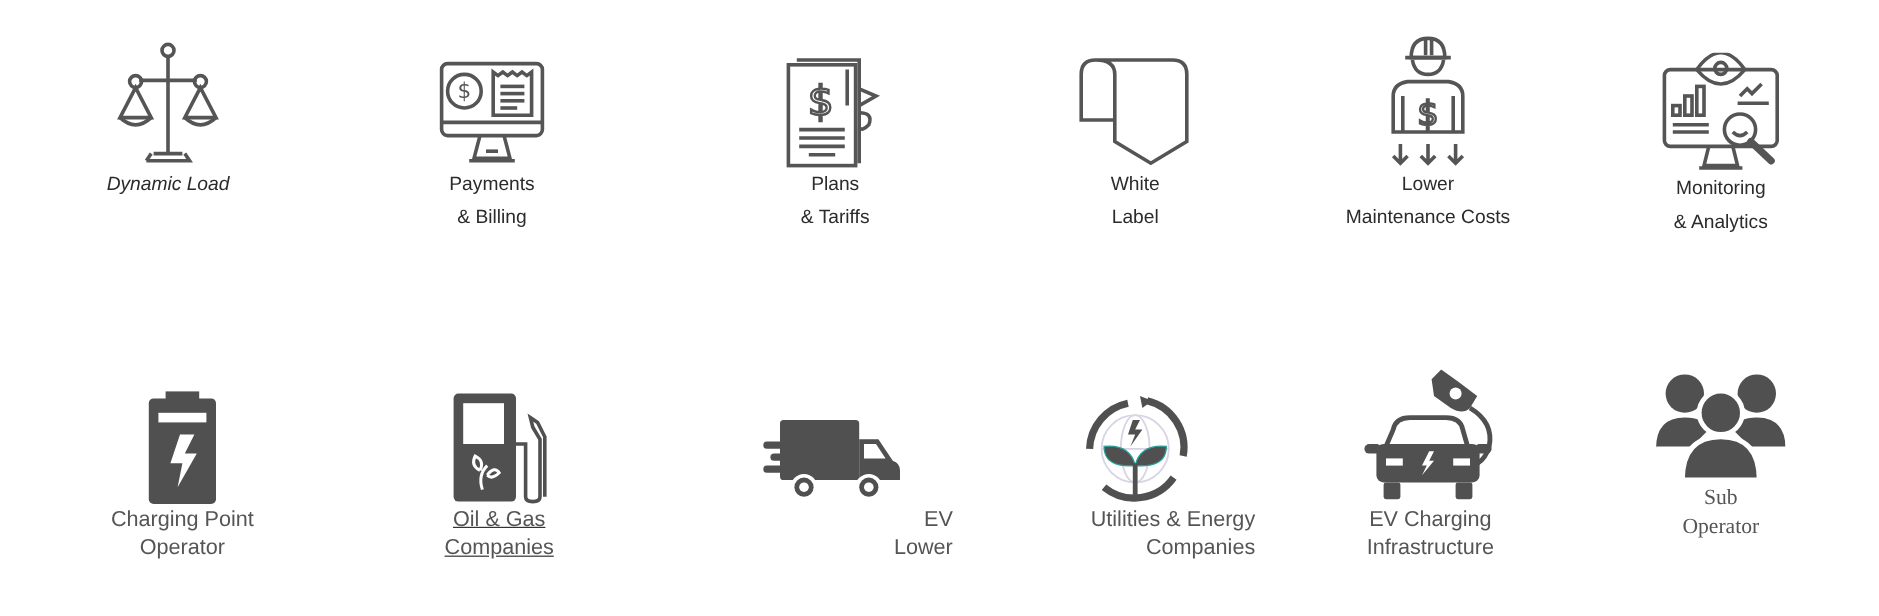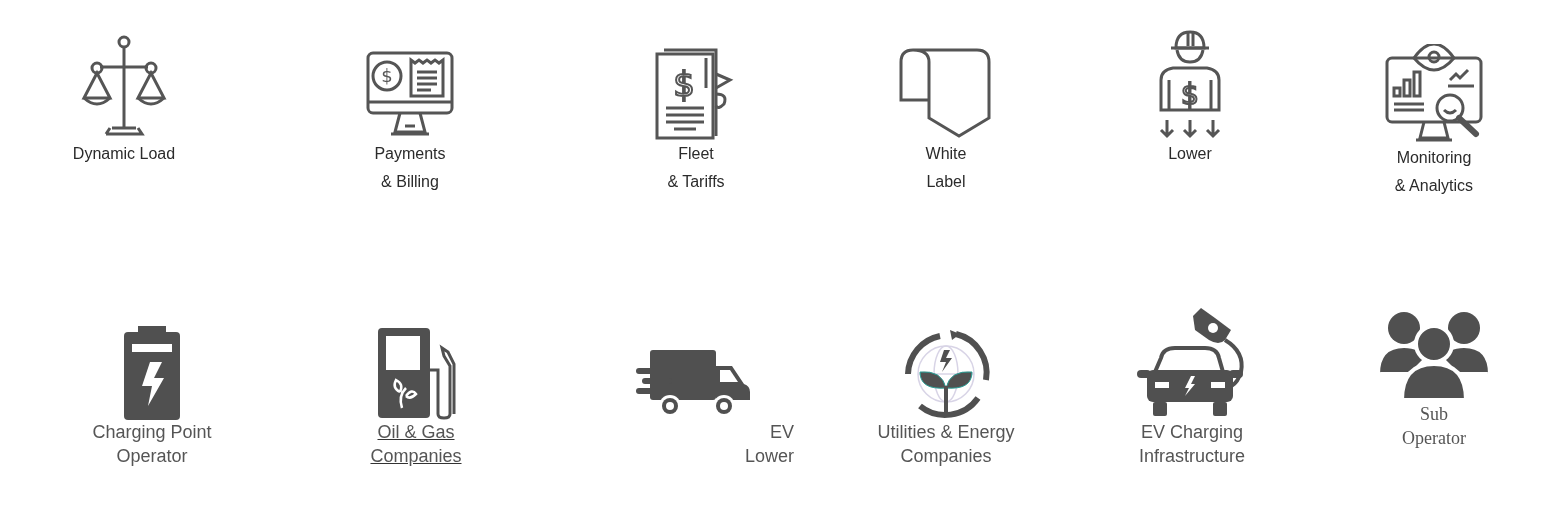--- a/index.html
+++ b/index.html
@@ -7,21 +7,21 @@
          font-family: "Liberation Sans", "DejaVu Sans", sans-serif; color: #333; }
   .cell { position: absolute; width: 200px; text-align: center; }
   .cell svg { display: block; margin: 0 auto; }
   .lbl1 { font-size: 16px; line-height: 28px; color: #2b2b2b; }
   .lbl2 { font-size: 18px; line-height: 24px; color: #555555; font-weight: 500; }
   .icon-wrap { height: 110px; display: flex; align-items: flex-end; justify-content: center; }
 </style>
 </head>
 <body>
 
-<div class="cell" style="left:24px; top:30px;">
+<div class="cell" style="left:40px; top:30px;font-style:italic;">
   <div class="icon-wrap">
     <svg width="96" height="110" viewBox="0 0 96 110" fill="none" stroke="#555" stroke-width="3">
       <circle cx="48" cy="12" r="5"></circle>
       <line x1="48" y1="17" x2="48" y2="98"></line>
       <line x1="24" y1="37" x2="72" y2="37"></line>
       <circle cx="21" cy="38" r="5"></circle>
         <circle cx="75" cy="38" r="5"></circle>
       <path d="M21 43 L8 68 L34 68 Z"></path>
         <path d="M8 68 Q21 80 34 68"></path>
       <path d="M75 43 L62 68 L88 68 Z"></path>
@@ -61,21 +61,21 @@
       <line x1="52" y1="10" x2="52" y2="40"></line>
       <path d="M62 26 L76 32 L62 40"></path>
         <path d="M62 46 Q74 46 70 56 Q64 62 62 58"></path>
       <text x="30" y="48" font-size="34" text-anchor="middle" fill="none" stroke="#555" stroke-width="2" font-family="DejaVu Sans, sans-serif">$</text>
       <line x1="12" y1="60" x2="50" y2="60"></line>
         <line x1="12" y1="67" x2="50" y2="67"></line>
       <line x1="12" y1="74" x2="50" y2="74"></line>
         <line x1="20" y1="81" x2="42" y2="81"></line>
     </svg>
   </div>
-  <div class="lbl1">Fleet</div>
+  <div class="lbl1">Plans</div>
   <div class="lbl1">&amp; Tariffs</div>
 </div>
 
 <div class="cell" style="left:846px; top:30px;">
   <div class="icon-wrap">
     <svg width="94" height="92" viewBox="0 0 94 92" fill="none" stroke="#555" stroke-width="3">
       <path d="M14 2 L78 2 Q90 2 90 14 L90 70 L60 88 L30 70 L30 14 Q30 2 14 2 Q2 2 2 14 L2 52 L30 52"></path>
     </svg>
   </div>
   <div class="lbl1">White</div>
@@ -93,20 +93,21 @@
       <path d="M6 82 L6 52 Q6 42 18 40 L52 40 Q64 42 64 52 L64 82 Z"></path>
       <line x1="14" y1="52" x2="14" y2="82"></line>
         <line x1="56" y1="52" x2="56" y2="82"></line>
       <text x="35" y="76" font-size="28" text-anchor="middle" fill="none" stroke="#555" stroke-width="2" font-family="DejaVu Sans, sans-serif">$</text>
       <path d="M12 92 L12 108 M6 102 L12 108 L18 102"></path>
       <path d="M35 92 L35 108 M29 102 L35 108 L41 102"></path>
       <path d="M58 92 L58 108 M52 102 L58 108 L64 102"></path>
     </svg>
   </div>
   <div class="lbl1">Lower</div>
+  <div class="lbl1">Maintenance Costs</div>
 </div>
 
 <div class="cell" style="left:1334px; top:34px;">
   <div class="icon-wrap">
     <svg width="100" height="100" viewBox="0 0 100 100" fill="none" stroke="#555" stroke-width="3">
       <rect x="3" y="14" width="94" height="64" rx="5"></rect>
       <path d="M30 14 Q40 0 50 0 Q60 0 70 14 Q60 26 50 26 Q40 26 30 14 Z"></path>
         <circle cx="50" cy="13" r="5"></circle>
       <path d="M40 78 L36 94 L64 94 L60 78"></path>
         <line x1="32" y1="96" x2="68" y2="96"></line>
@@ -167,21 +168,21 @@
         <circle cx="34" cy="58" r="4" fill="#fff"></circle>
       <circle cx="88" cy="58" r="11" fill="#fff"></circle>
         <circle cx="88" cy="58" r="8"></circle>
         <circle cx="88" cy="58" r="4" fill="#fff"></circle>
     </svg>
   </div>
   <div class="lbl2">EV</div>
   <div class="lbl2">Lower</div>
 </div>
 
-<div class="cell" style="left:846px; top:310px;">
+<div class="cell" style="left:846px; top:310px;text-align:right;">
   <div class="icon-wrap">
     <svg width="92" height="92" viewBox="0 0 92 92">
       <circle cx="46" cy="46" r="28" fill="none" stroke="#d8d4e6" stroke-width="1.5"></circle>
       <ellipse cx="46" cy="46" rx="12" ry="28" fill="none" stroke="#d8d4e6" stroke-width="1.5"></ellipse>
       <line x1="18" y1="46" x2="74" y2="46" stroke="#d8d4e6" stroke-width="1.5"></line>
       <path d="M40 8 A40 40 0 0 0 8 46" fill="none" stroke="#505050" stroke-width="6"></path>
       <path d="M56 6 A40 40 0 0 1 86 52" fill="none" stroke="#505050" stroke-width="6"></path>
       <path d="M78 70 A40 40 0 0 1 20 78" fill="none" stroke="#505050" stroke-width="6"></path>
       <path d="M50 2 L60 6 L52 12 Z" fill="#505050"></path>
       <path d="M44 22 L40 34 L46 34 L42 44 L52 30 L46 30 L50 22 Z" fill="#505050"></path>

